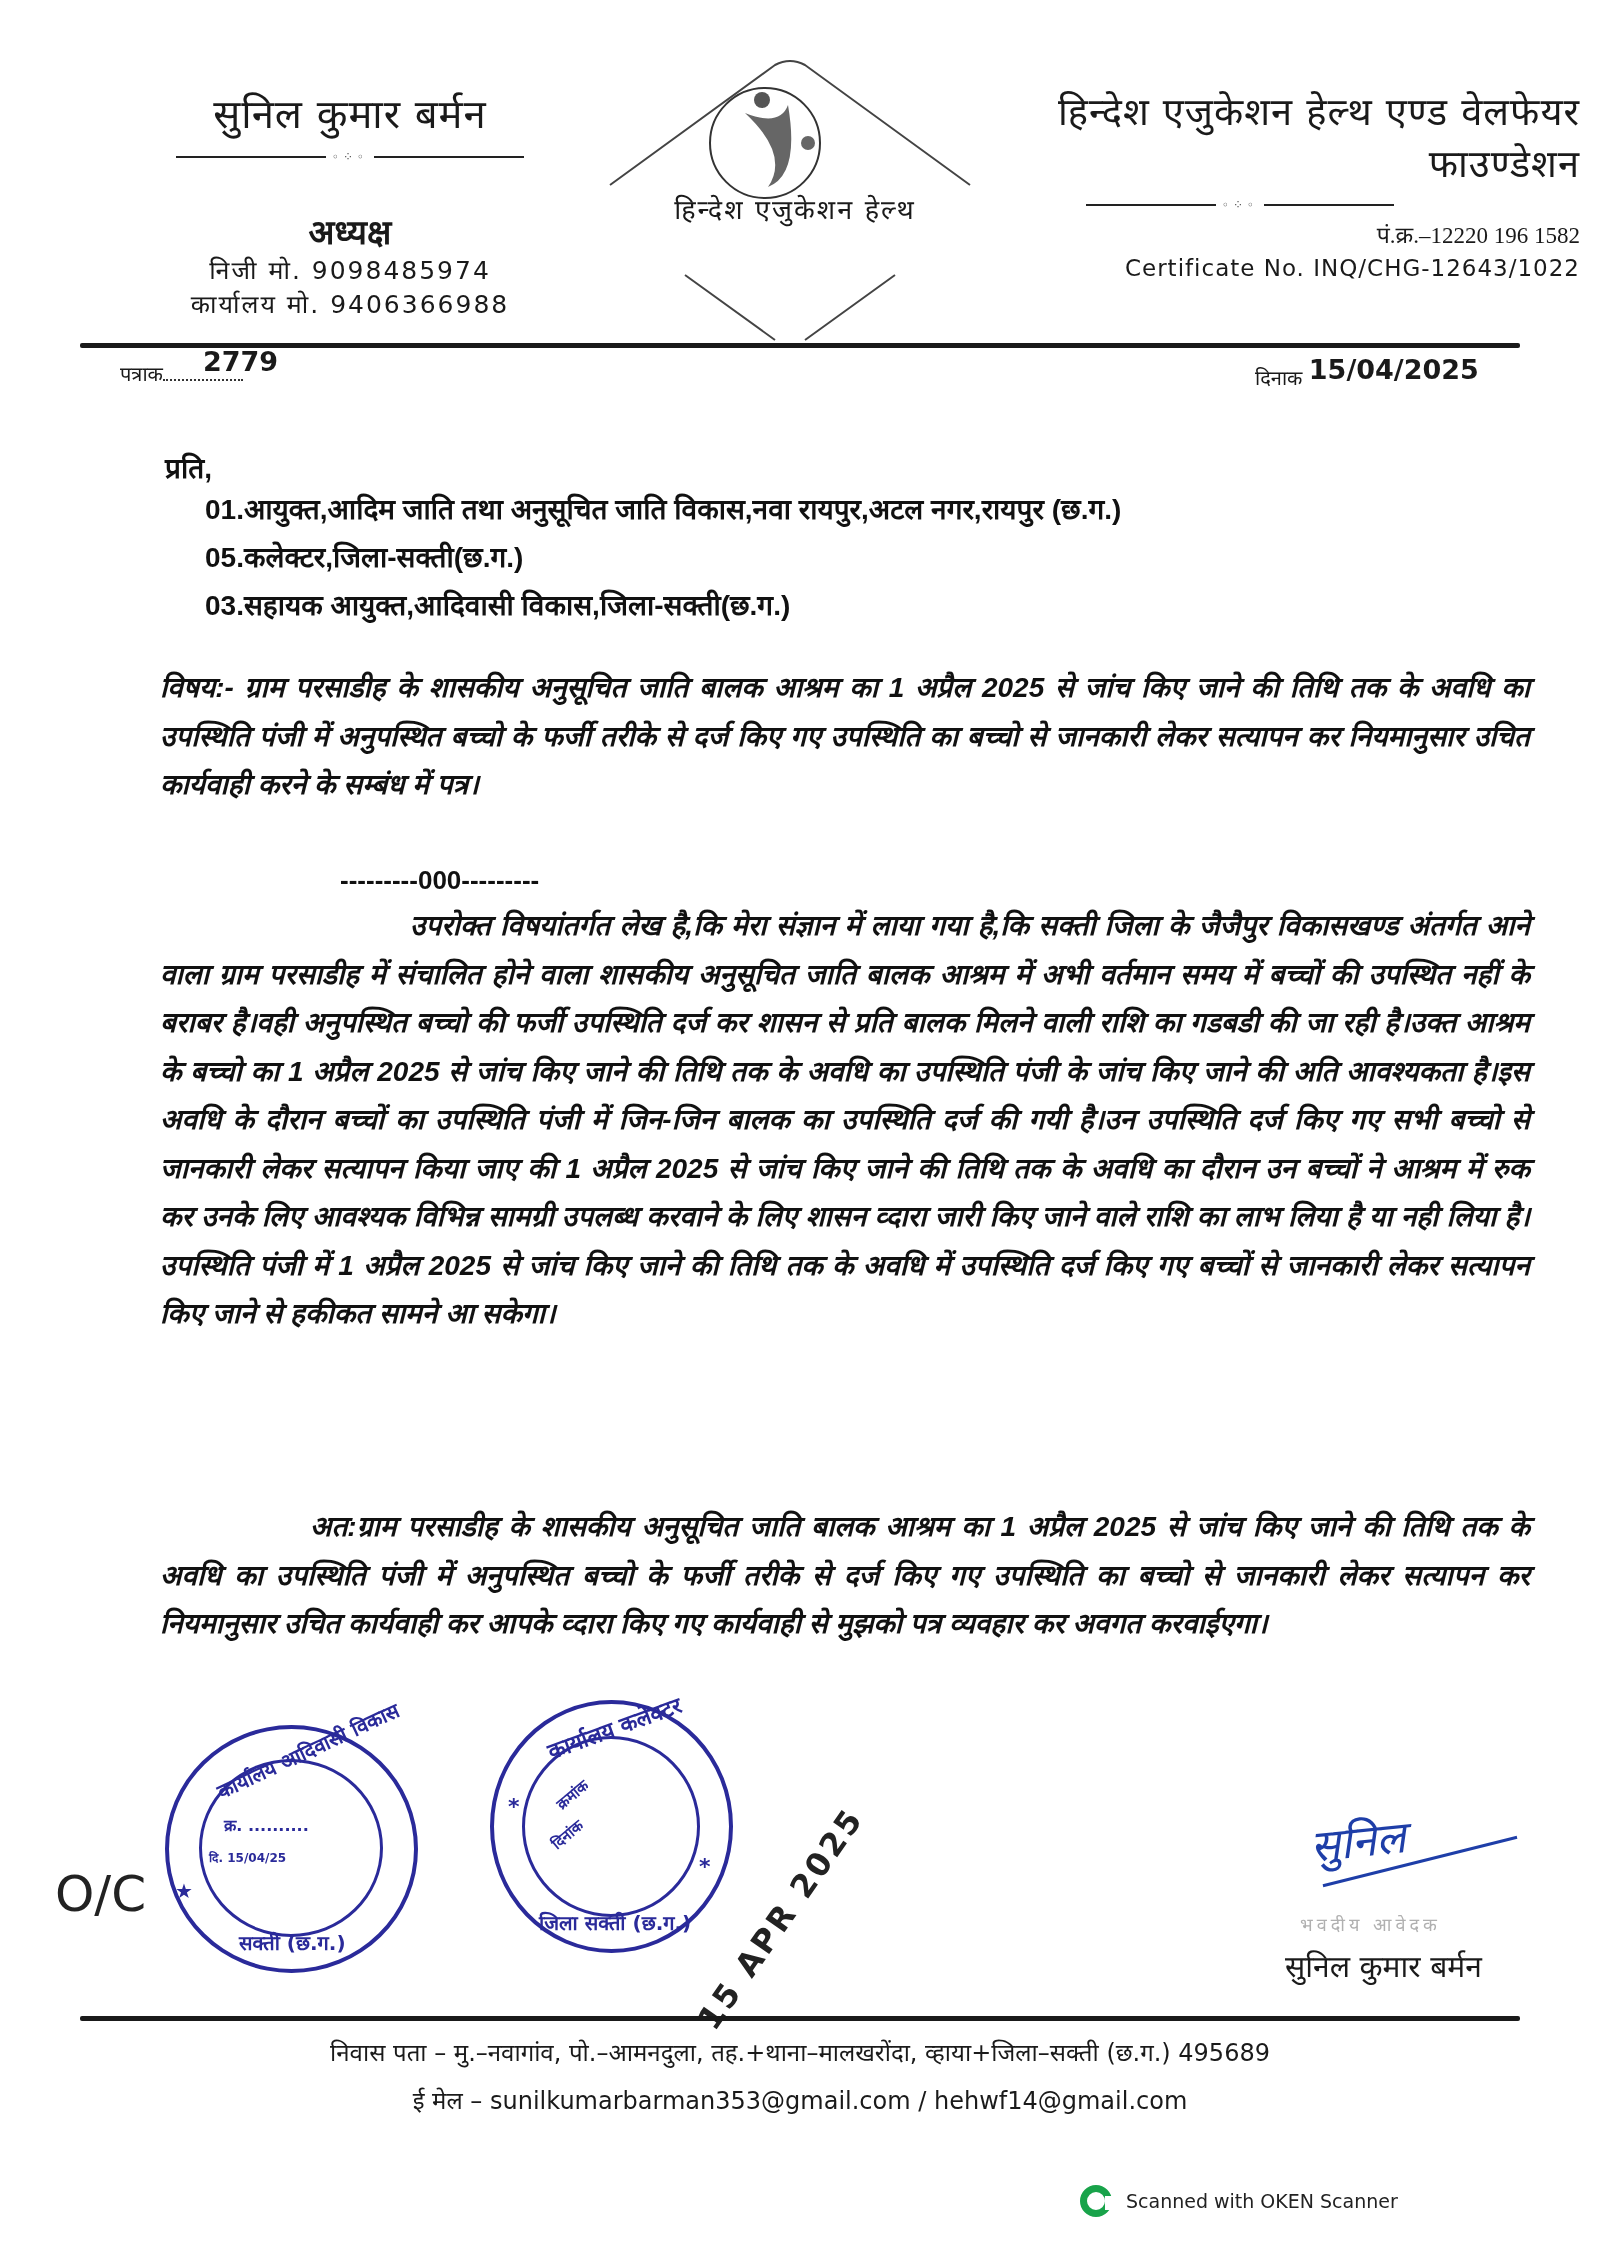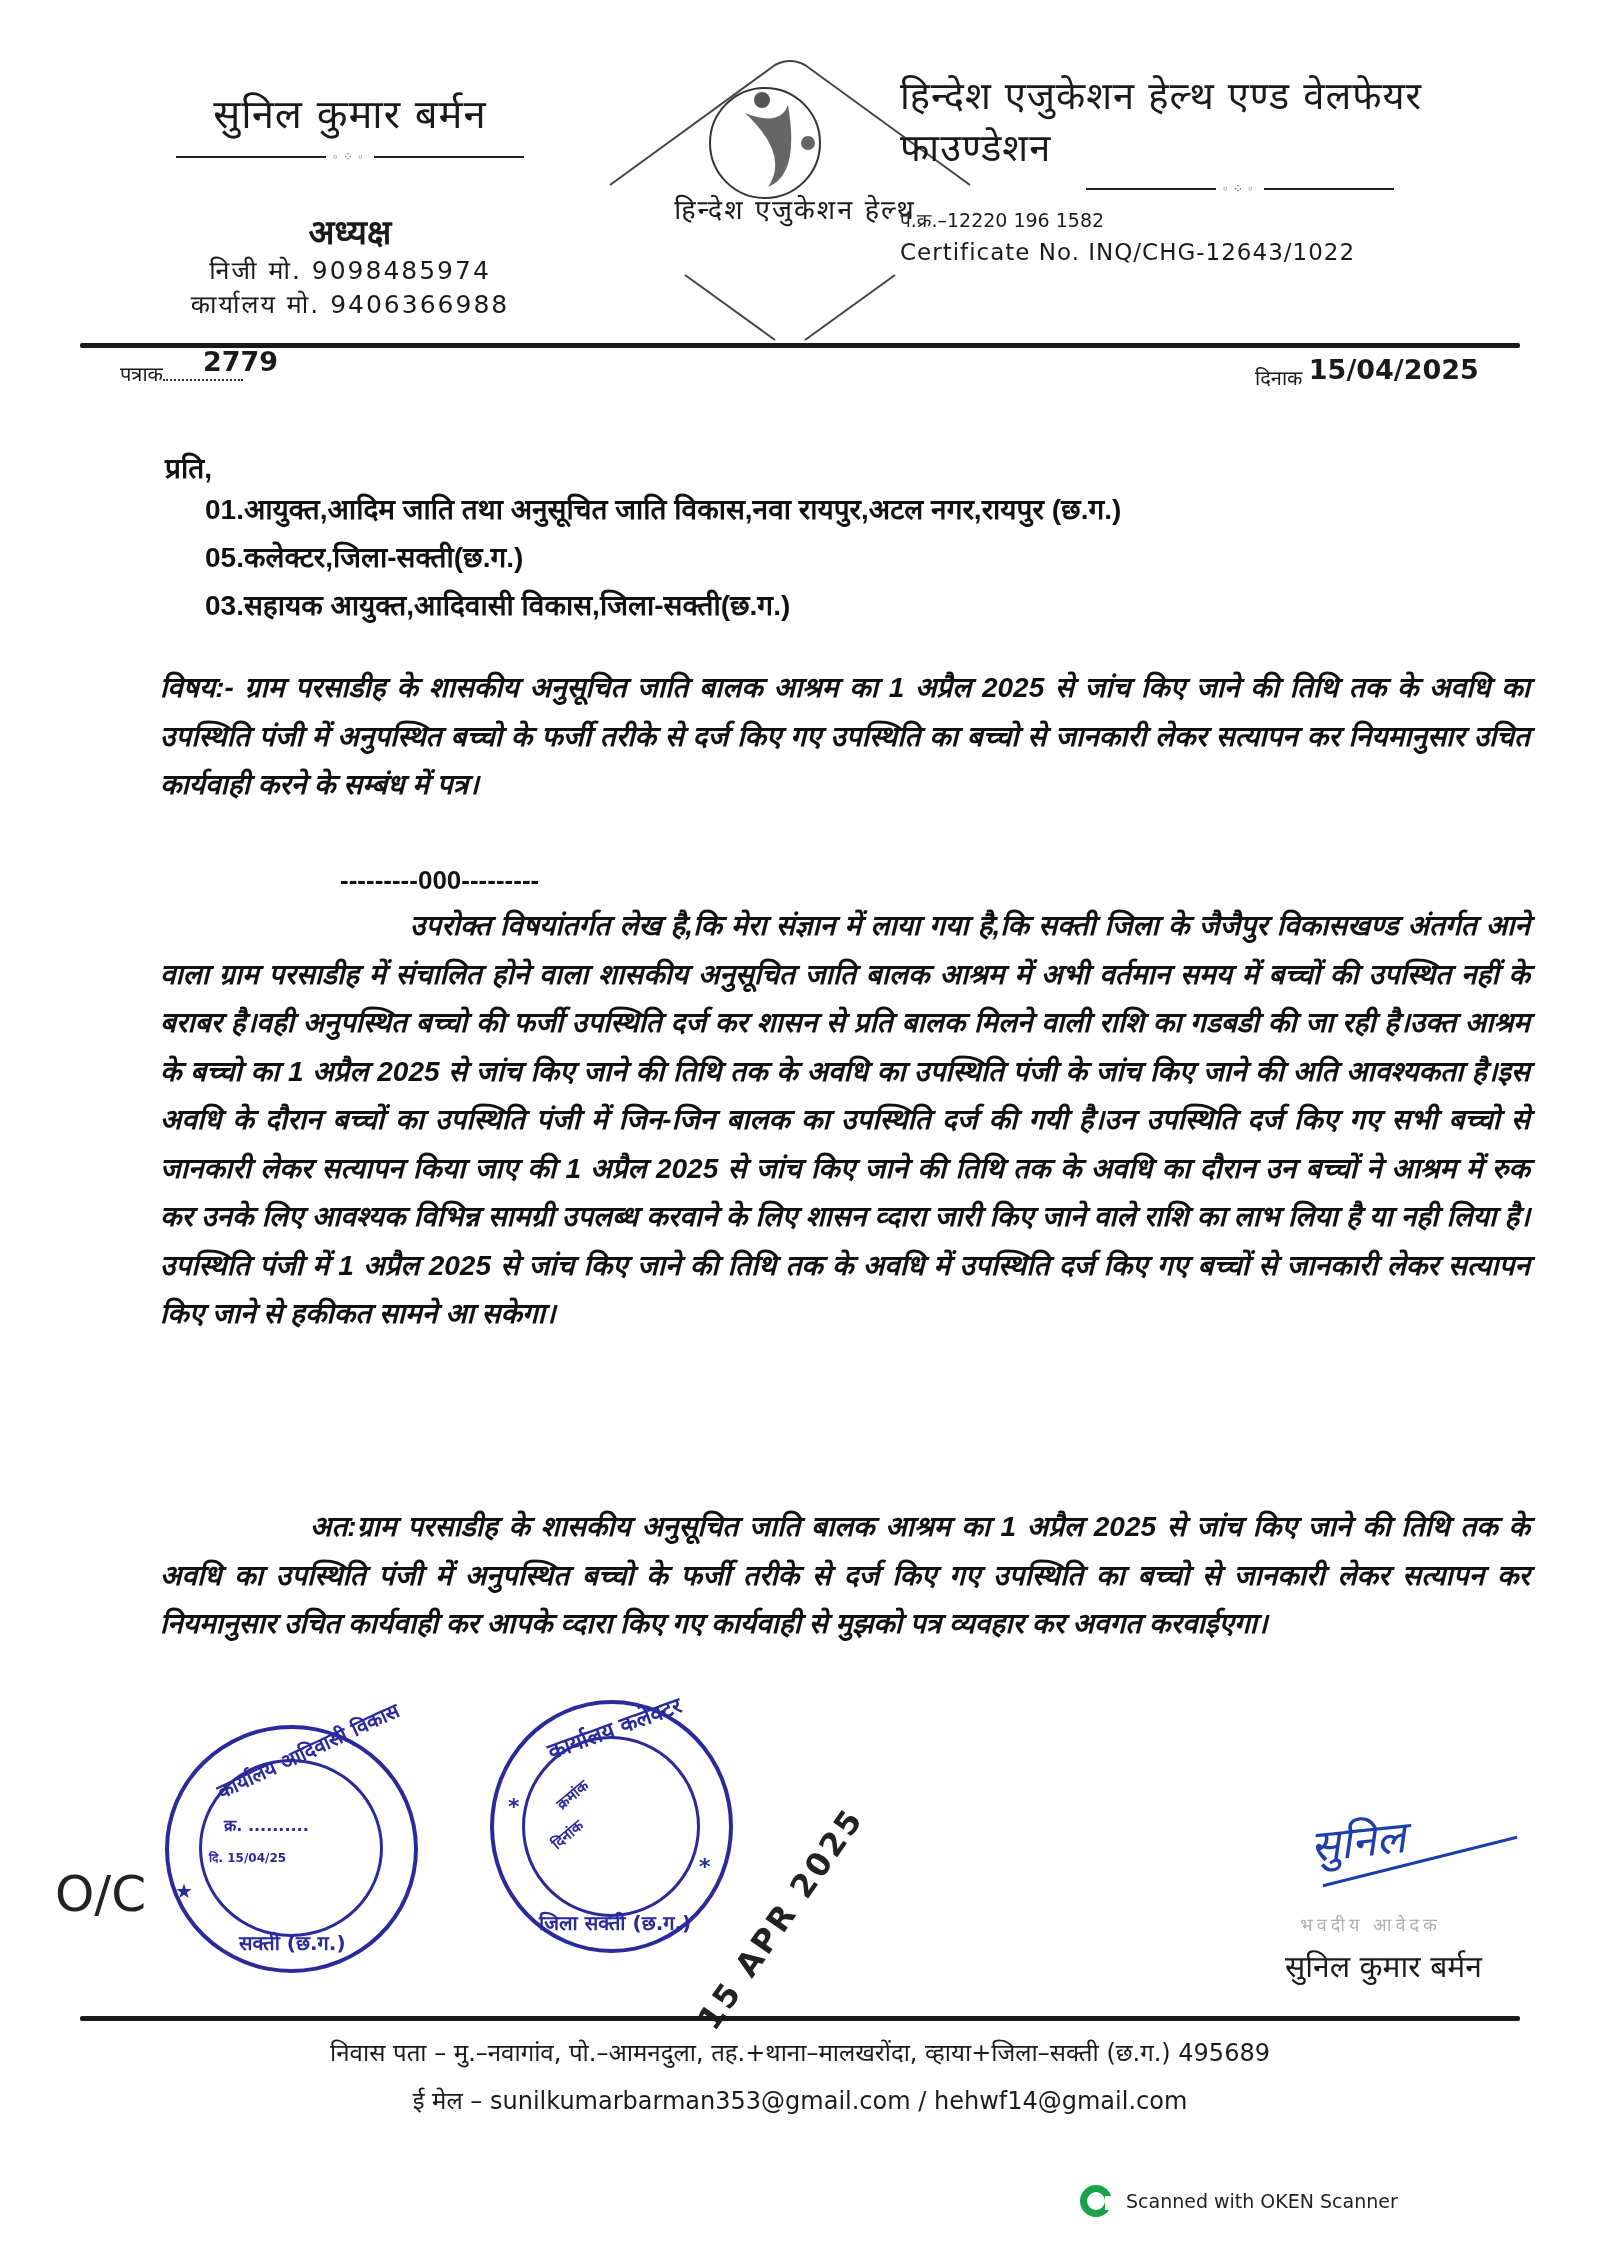--- a/index.html
+++ b/index.html
@@ -9,24 +9,24 @@
   
   .lh-left { left: 140px; top: 85px; width: 420px; text-align: center; }
   .lh-name { font-family: "DejaVu Serif", serif; font-size: 40px; letter-spacing: 1px; }
   .orn { display: flex; align-items: center; justify-content: center; gap: 6px; margin: 10px 0 8px; }
   .orn .ln { height: 2px; background: #222; width: 150px; }
   .orn .mid { font-size: 12px; color: #555; letter-spacing: 4px; }
   .lh-title { font-size: 34px; font-weight: bold; margin-top: 44px; }
   .lh-phone { font-size: 25px; line-height: 34px; letter-spacing: 2px; }
   .logo { left: 590px; top: 55px; width: 400px; height: 290px; }
   .logo-text { left: 585px; top: 190px; width: 420px; text-align: center; font-family: "DejaVu Serif", serif; font-size: 27px; letter-spacing: 2px; }
-  .lh-right { left: 900px; top: 68px; width: 680px; text-align: left; }
+  .lh-right { left: 900px; top: 84px; width: 680px; text-align: right; }
   .org-name { font-family: "DejaVu Serif", serif; font-size: 38px; letter-spacing: 1px; }
   .orn2 .ln { width: 130px; }
-  .reg { font-size: 19px; line-height: 32px; }
+  .reg { font-size: 23px; line-height: 32px; font-family: Liberation Serif, serif; }
   .iso { font-size: 23px; line-height: 32px; letter-spacing: 1px; }
   .rule { left: 80px; width: 1440px; height: 5px; background: #1a1a1a; border-radius: 2px; }
   
   .ref { left: 120px; top: 360px; font-size: 20px; }
   .ref .val { font-size: 27px; font-weight: bold; position: relative; top: -14px; margin-left: 8px; }
   .dots { border-bottom: 2px dotted #333; display: inline-block; width: 80px; }
   .date { left: 1255px; top: 360px; font-size: 20px; }
   .date .val { font-size: 27px; font-weight: bold; position: relative; top: -6px; }
   
   .body { left: 160px; width: 1370px; font-family: "Liberation Sans", sans-serif; font-size: 28px; line-height: 48.5px; color: #111; font-weight: bold; }

